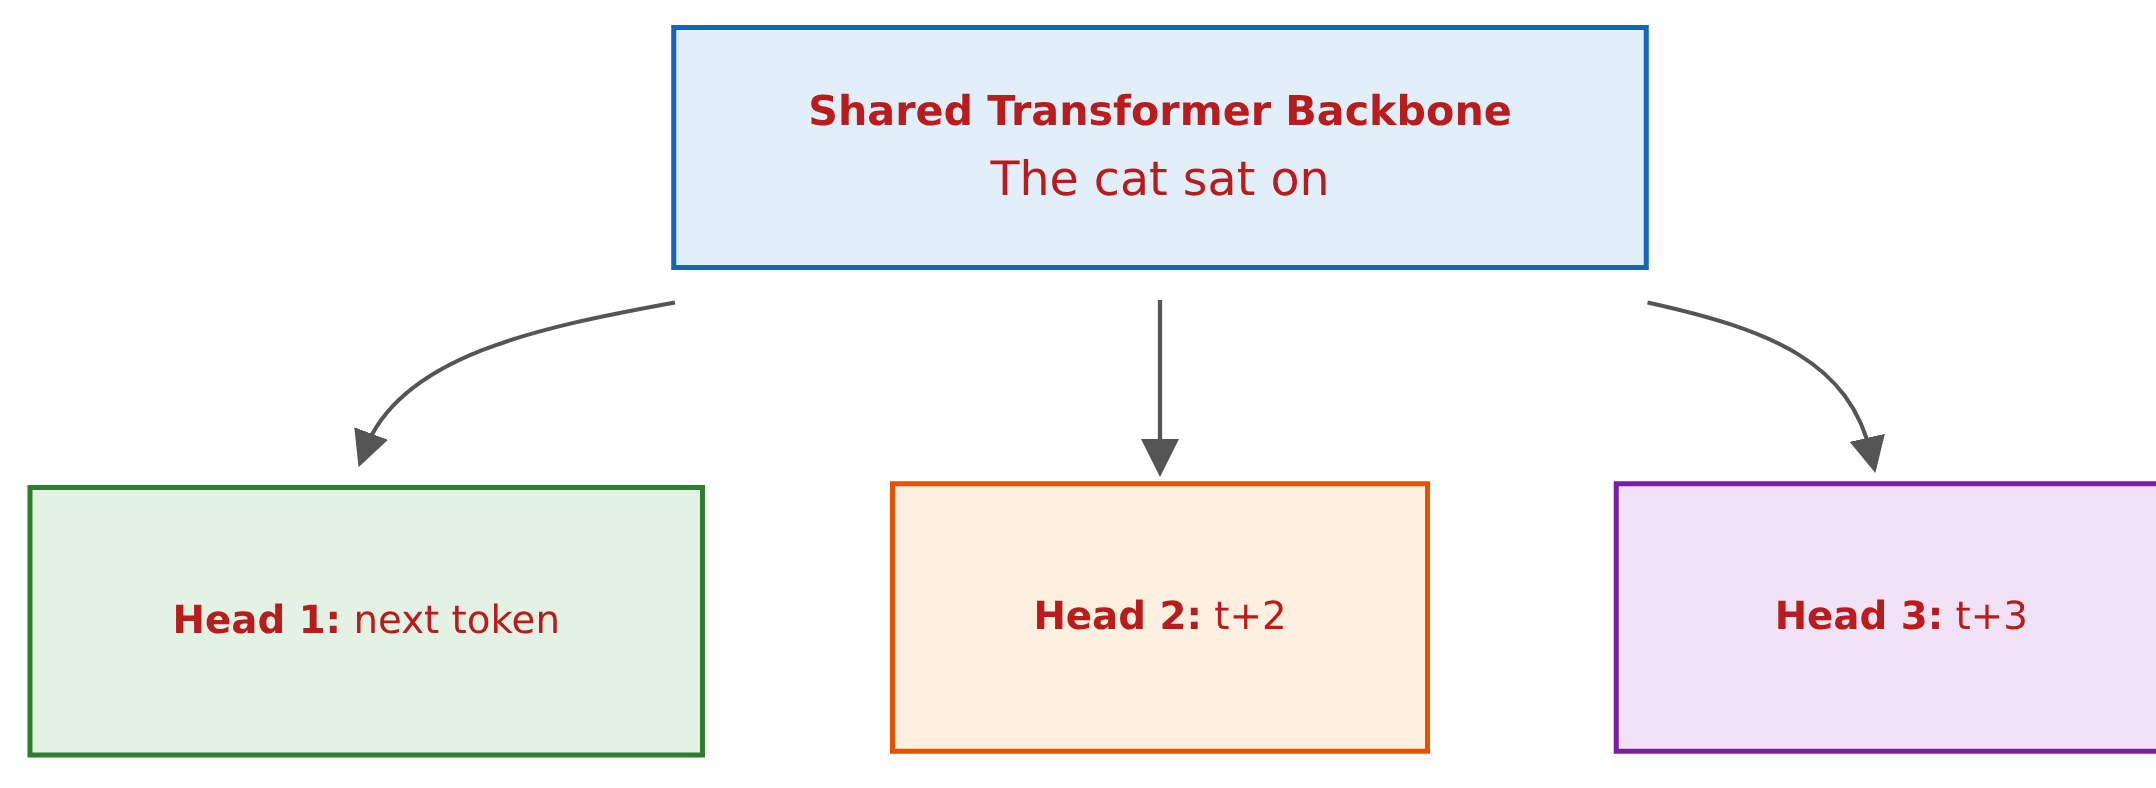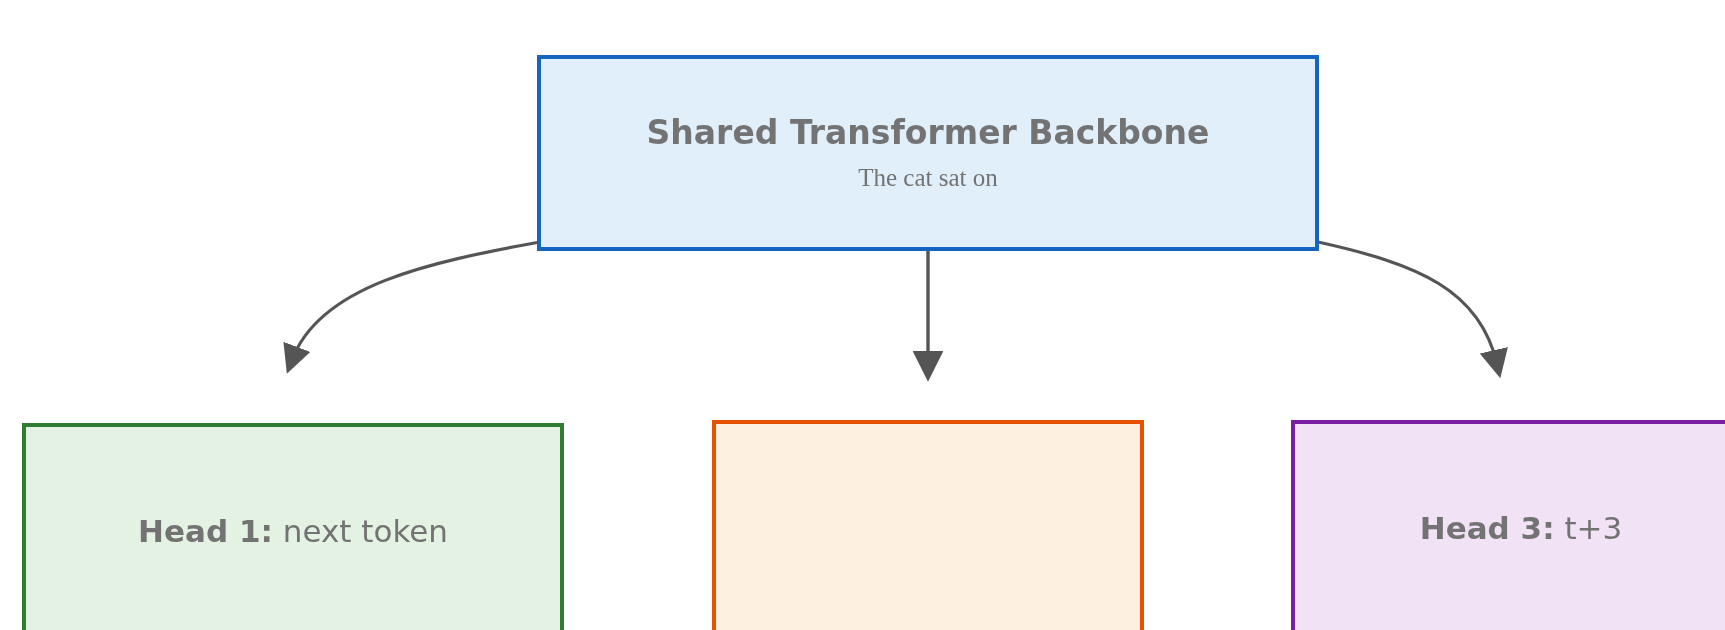--- a/index.html
+++ b/index.html
@@ -28,22 +28,21 @@
   }
   .node {
     position: absolute;
     box-sizing: border-box;
     display: flex;
     flex-direction: column;
     align-items: center;
     justify-content: center;
     text-align: center;
     line-height: 1.35;
-    color: #737373;
-    margin-top: 35px;
+    color: #b91c1c;
   }
   .node-title {
     font-weight: bold;
     white-space: nowrap;
   }
   .node-sub {
     font-weight: normal;
     white-space: nowrap;
   }
   .node-line {
@@ -63,22 +62,21 @@
     width: 782px;
     height: 196px;
     background: #e1effa;
     border: 4px solid #1565c0;
   }
   #node-backbone .node-title {
     font-size: 33px;
     margin-bottom: 6px;
   }
   #node-backbone .node-sub {
-    font-size: 25px;
-    font-family: Liberation Serif, serif;
+    font-size: 38px;
   }
 
   
   .head-node {
     height: 218px;
   }
   .head-node .node-line {
     font-size: 31px;
     text-align: right;
   }
@@ -133,20 +131,24 @@
   </div>
 
   <div class="node head-node" id="node-head1">
     <div class="node-line">
       <span class="lbl">Head 1:</span>
       <span class="val">next token</span>
     </div>
   </div>
 
   <div class="node head-node" id="node-head2">
+    <div class="node-line">
+      <span class="lbl">Head 2:</span>
+      <span class="val">t+2</span>
+    </div>
   </div>
 
   <div class="node head-node" id="node-head3">
     <div class="node-line">
       <span class="lbl">Head 3:</span>
       <span class="val">t+3</span>
     </div>
   </div>
 
 </div>

